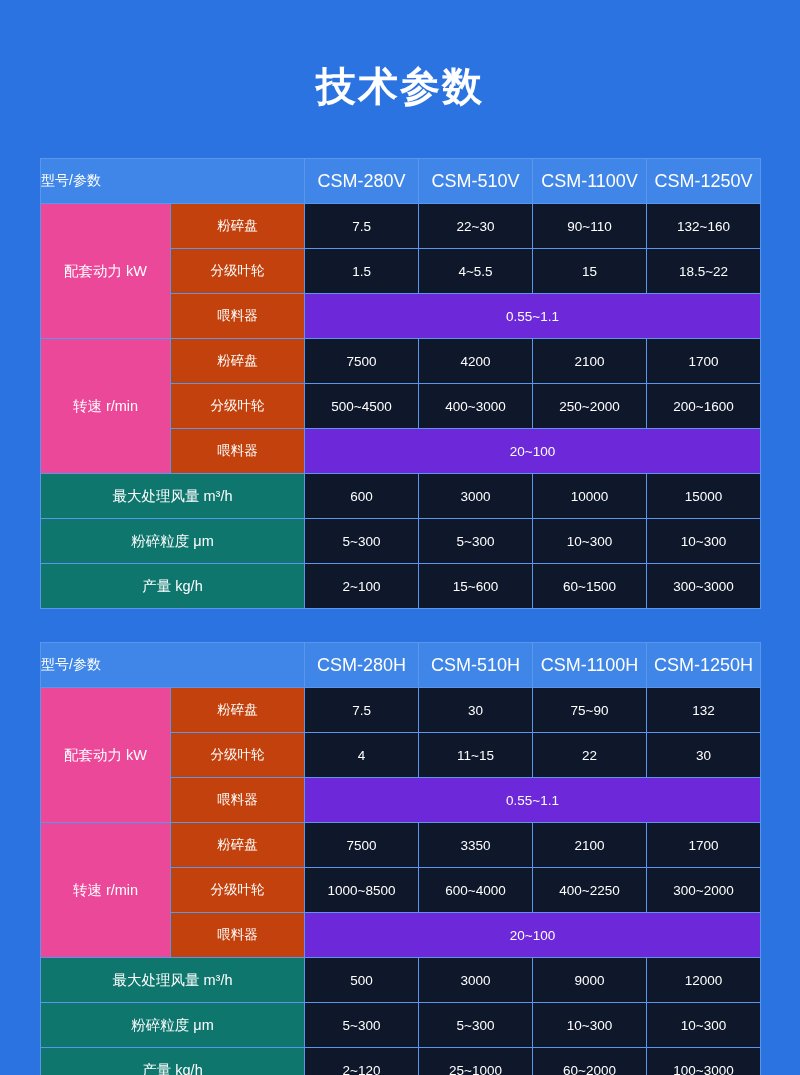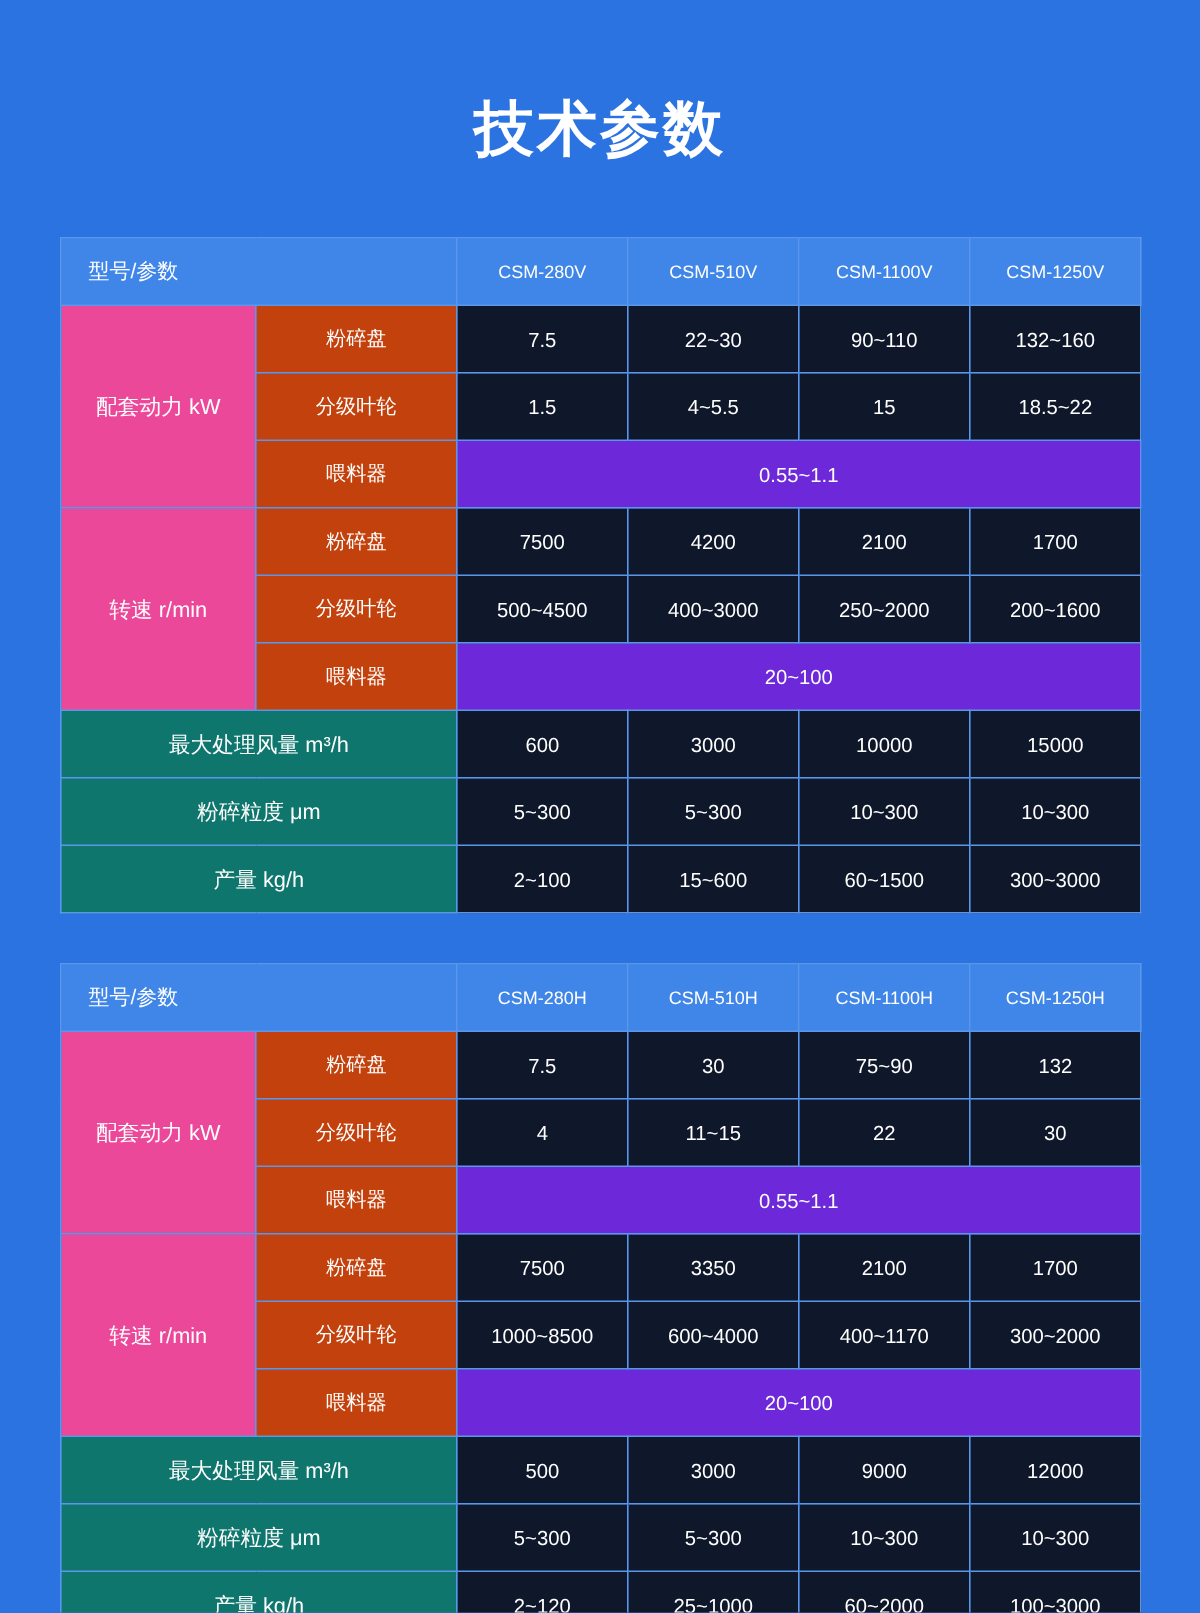--- a/index.html
+++ b/index.html
@@ -48,25 +48,24 @@
     text-align: center;
     vertical-align: middle;
     color: #ffffff;
     font-weight: normal;
   }
   
   .hdr td {
     background: #3f86e8;
     height: 46px;
     font-weight: bold;
-    font-size: 12px;
+    font-size: 18px;
   }
   .hdr td.first-col {
     text-align: left;
-    padding-left: 18px;
     font-size: 14px;
   }
   
   td.group {
     background: #ec4899;
     font-weight: bold;
     font-size: 14.5px;
     text-align: left;
     padding-left: 18px;
   }
@@ -223,21 +222,21 @@
         <td class="sub">粉碎盘</td>
         <td class="val">7500</td>
         <td class="val">3350</td>
         <td class="val">2100</td>
         <td class="val">1700</td>
       </tr>
       <tr>
         <td class="sub">分级叶轮</td>
         <td class="val">1000~8500</td>
         <td class="val">600~4000</td>
-        <td class="val">400~1170</td>
+        <td class="val">400~2250</td>
         <td class="val">300~2000</td>
       </tr>
       <tr>
         <td class="sub">喂料器</td>
         <td class="val span" colspan="4">20~100</td>
       </tr>
 
       <tr>
         <td class="rowlabel" colspan="2">最大处理风量 m³/h</td>
         <td class="val">500</td>

